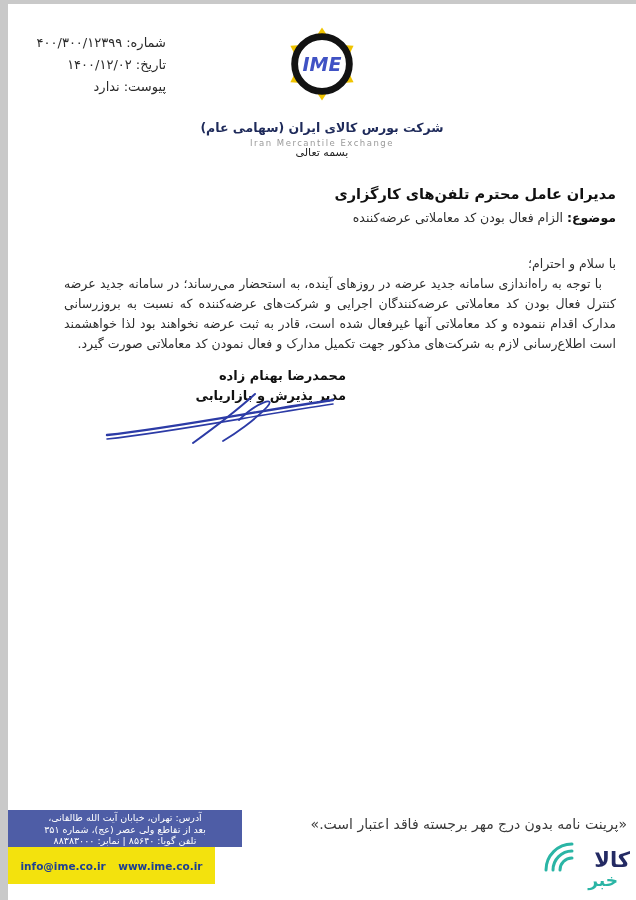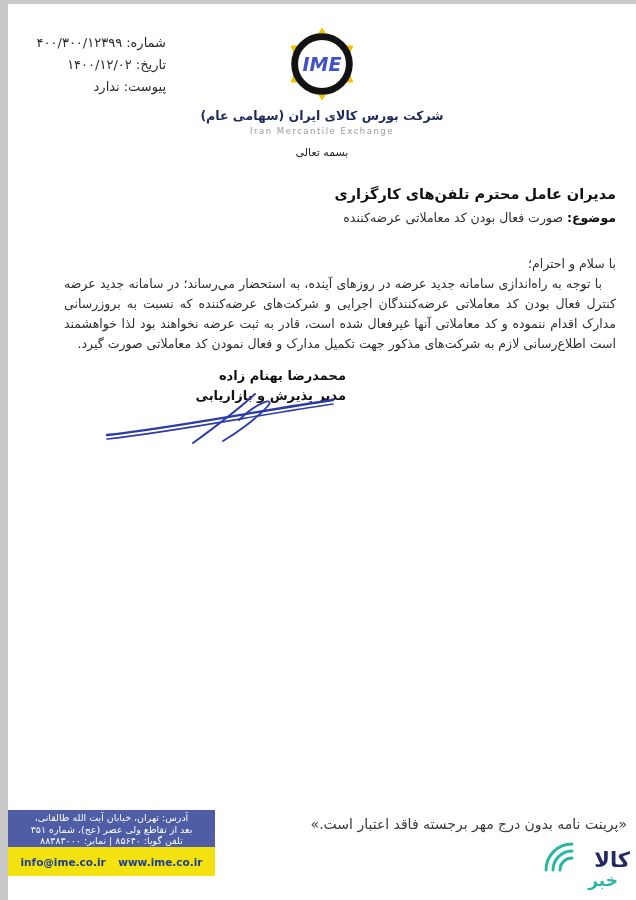--- a/index.html
+++ b/index.html
@@ -27,21 +27,21 @@
   .meta .lbl { margin-left: 4px; }
 
   
   .logo-block {
     position: absolute; left: 0; right: 0; top: 22px;
     text-align: center;
   }
   .logo-block svg { display: inline-block; }
   .company-fa {
     font-size: 12.5px; font-weight: bold; color: #1e2a5a;
-    direction: rtl; margin-top: 2px;
+    direction: rtl; margin-top: 14px;
   }
   .company-en {
     font-size: 8.5px; color: #9a9a9a; letter-spacing: 1.5px; margin-top: 3px;
   }
 
   .bismillah {
     position: absolute; left: 0; right: 0; top: 142px;
     text-align: center; font-size: 11px; color: #222; direction: rtl;
   }
 
@@ -65,27 +65,27 @@
   
   .sig-block {
     position: absolute; left: 103px; top: 362px; width: 235px;
     direction: rtl; text-align: right;
     font-size: 13px; font-weight: bold; color: #111; line-height: 20px;
   }
   .sig-scribble { position: absolute; left: 95px; top: 386px; }
 
   
   .footer-address {
-    position: absolute; left: 0; top: 806px; width: 207px; height: 37px;
+    position: absolute; left: 0; top: 806px; width: 234px; height: 37px;
     background: #4e5da6; color: #ffffff;
     direction: rtl; text-align: center;
     font-size: 9.5px; line-height: 11.5px; padding-top: 2px;
   }
   .footer-links {
-    position: absolute; left: 0; top: 843px; width: 207px; height: 29px;
+    position: absolute; left: 0; top: 843px; width: 207px; height: 37px;
     background: #f3e20d; color: #1c3f94;
     display: flex; justify-content: space-evenly; align-items: center;
     font-size: 10.5px; font-weight: bold; direction: ltr;
   }
   .validity-note {
     position: absolute; right: 9px; top: 812px;
     direction: rtl; font-size: 14px; color: #3a3a3a;
   }
 
   
@@ -132,21 +132,21 @@
     </svg>
     <div class="company-fa">شرکت بورس کالای ایران (سهامی عام)</div>
     <div class="company-en">Iran Mercantile Exchange</div>
   </div>
 
   <div class="bismillah">بسمه تعالی</div>
 
   <div class="recipient-block">
     <div class="recipient">مدیران عامل محترم تلفن‌های کارگزاری</div>
     <div class="subject-line">
-      <span class="subject-lbl">موضوع:</span><span> صورت فعال بودن کد معاملاتی عرضه‌کننده</span>
+      <span class="subject-lbl">موضوع:</span><span> الزام فعال بودن کد معاملاتی عرضه‌کننده</span>
     </div>
   </div>
 
   <div class="body-block">
     <div class="salutation">با سلام و احترام؛</div>
     <div class="body-par">با توجه به راه‌اندازی سامانه جدید عرضه در روزهای آینده، به استحضار می‌رساند؛ در سامانه جدید عرضه کنترل فعال بودن کد معاملاتی عرضه‌کنندگان اجرایی و شرکت‌های عرضه‌کننده که نسبت به بروزرسانی مدارک اقدام ننموده و کد معاملاتی آنها غیرفعال شده است، قادر به ثبت عرضه نخواهند بود لذا خواهشمند است اطلاع‌رسانی لازم به شرکت‌های مذکور جهت تکمیل مدارک و فعال نمودن کد معاملاتی صورت گیرد.</div>
   </div>
 
   <div class="sig-block">
     <div>محمدرضا بهنام زاده</div>

